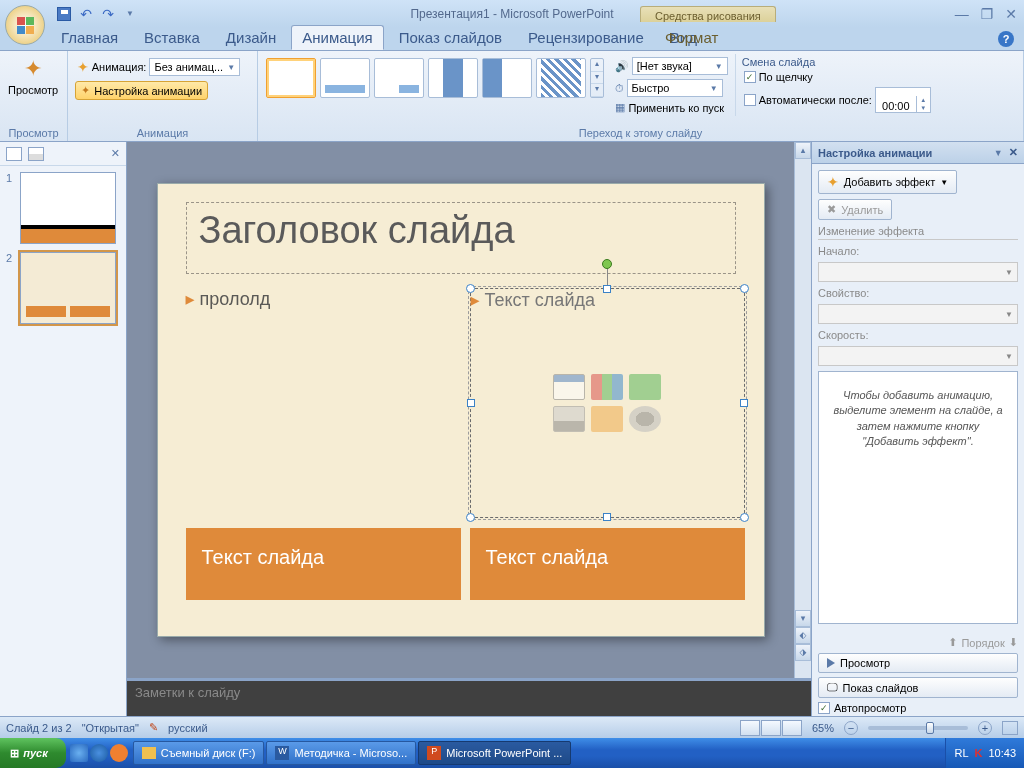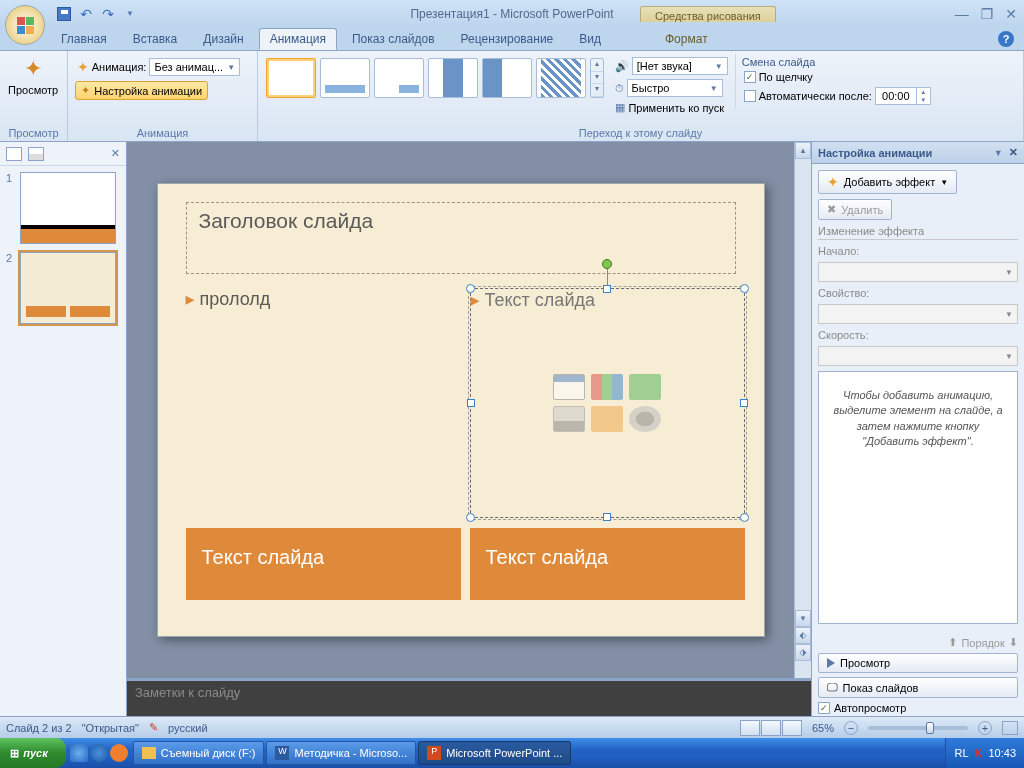--- a/index.html
+++ b/index.html
@@ -12,21 +12,21 @@
 .office-btn span i{width:8px;height:8px;}
 .qat { margin-left: 50px; display: flex; gap: 2px; align-items: center; }
 .qat-btn { width: 20px; height: 20px; display: flex; align-items: center; justify-content: center; border: 1px solid transparent; border-radius: 3px; }
 .title-text { position:absolute; left:50%; transform:translateX(-50%); color: #53698d; font-size: 12px;}
 .drawing-tools { position:absolute; left: 640px; background: linear-gradient(#e8e0b8, #dcd19a); padding: 3px 14px 0; border-radius: 3px 3px 0 0; color: #6b5e2f; border:1px solid #b8ad7a; border-bottom:none; font-size:11px;}
 .win-controls { margin-left: auto; display: flex; gap: 6px; color:#5b7aa8;}
 .win-controls span{font-size:14px; cursor:default; padding:0 3px;}
 
 
 .tabs-row { height: 23px; display: flex; align-items: flex-end; padding-left: 50px; gap: 4px; background:#bdd5ed; position:relative;}
-.tab { padding: 3px 10px 3px; color: #3b5a8b; cursor: default; border:1px solid transparent; border-radius:3px 3px 0 0; font-size:12px;}
+.tab { padding: 3px 10px 3px; color: #3b5a8b; cursor: default; border:1px solid transparent; border-radius:3px 3px 0 0; font-size:15px;}
 .tab.active { background: #eef3fa; border-color:#8ba4c8; border-bottom-color:#eef3fa;}
 .tab.context { color: #6b5e2f; position:absolute; left:654px;}
 .help-icon{margin-left:auto; margin-right:10px; width:16px;height:16px;border-radius:50%;background:#3876c7;color:#fff;text-align:center;line-height:16px;font-weight:bold; align-self:center;}
 
 
 .ribbon { height: 92px; background: linear-gradient(#eef3fa, #d9e5f3); border-top:1px solid #8ba4c8; border-bottom: 1px solid #8ba4c8; display: flex; }
 .ribbon-group { border-right: 1px solid #b7cce4; display: flex; flex-direction: column; padding: 3px 4px 0; }
 .group-label { text-align: center; color: #5b7aa8; font-size: 11px; margin-top: auto; padding: 2px 0;}
 .group-body { flex: 1; display: flex; align-items: flex-start; gap: 3px; }
 .big-btn { display: flex; flex-direction: column; align-items: center; padding: 2px 4px; gap: 2px; border-radius:3px;}
@@ -34,21 +34,21 @@
 .combo { background: #fff; border: 1px solid #a8bdd8; padding: 1px 4px; height: 18px; display:flex; align-items:center; gap:4px; min-width:80px;}
 .combo .arr{margin-left:auto;color:#5b7aa8;font-size:8px;}
 .gallery { display: flex; gap: 4px; padding: 4px; }
 .gallery-item { width: 50px; height: 40px; border: 1px solid #a8bdd8; background: #fff; position:relative; border-radius:2px;}
 .gallery-item.sel{border:1px solid #f0a030; box-shadow:0 0 0 2px #ffd27a inset;}
 .gallery-item .bar{position:absolute;bottom:4px;left:4px;right:4px;height:8px;}
 .gallery-more{width:14px;display:flex;flex-direction:column;border:1px solid #a8bdd8;border-radius:2px;}
 .gallery-more span{flex:1;text-align:center;color:#5b7aa8;font-size:8px;border-bottom:1px solid #c8d8ea;}
 .chk{width:12px;height:12px;border:1px solid #8ba4c8;background:#fff;display:inline-block;}
 .chk.on::after{content:"✓";font-size:9px;color:#3b6a2f;position:relative;top:-2px;left:1px;}
-.spinner{display:flex;border:1px solid #a8bdd8;background:#fff;height:18px;}
+.spinner{display:flex;border:1px solid #a8bdd8;background:#fff;height:26px;align-items:flex-end;}
 .spinner input{border:none;width:40px;text-align:center;font-size:11px;}
 .spinner .sp{width:14px;display:flex;flex-direction:column;}
 .spinner .sp i{flex:1;text-align:center;font-size:7px;border-left:1px solid #a8bdd8;font-style:normal;color:#5b7aa8;}
 .anim-settings-btn{background:linear-gradient(#ffe9a8,#ffd36b);border:1px solid #d6a336;border-radius:3px;padding:2px 5px;display:flex;align-items:center;gap:4px;}
 
 
 .workspace { position: absolute; top: 142px; left: 0; right: 0; bottom: 48px; display: flex; }
 .slide-panel { width: 127px; background: #eef3fa; border-right: 1px solid #8ba4c8; display:flex; flex-direction:column;}
 .panel-tabs{height:24px;display:flex;align-items:center;padding:0 6px;gap:6px;border-bottom:1px solid #c8d8ea;}
 .panel-tabs .pt{width:16px;height:14px;border:1px solid #8ba4c8;background:#fff;}
@@ -58,21 +58,21 @@
 .thumb-num{color:#5b7aa8;width:10px;}
 .thumb{width:96px;height:72px;border:1px solid #8ba4c8;background:#f4ebd5;position:relative;}
 .thumb.sel{outline:2px solid #d2964a;}
 .thumb .tbar{position:absolute;}
 
 .editor { flex: 1; background: #828fa5; display:flex; flex-direction:column; position:relative;}
 .slide-area{flex:1;display:flex;align-items:center;justify-content:center;overflow:hidden;position:relative;}
 .vscroll{position:absolute;right:0;top:0;bottom:0;width:17px;background:#dbe5f1;border-left:1px solid #a8bdd8;}
 .vscroll .sbtn{height:17px;background:linear-gradient(#eef3fa,#c8d8ea);border:1px solid #a8bdd8;text-align:center;color:#5b7aa8;font-size:9px;line-height:15px;}
 .slide { width: 608px; height: 454px; background: #f6edd4; border: 1px solid #9aa; box-shadow: 3px 3px 10px rgba(0,0,0,.4); position: relative; margin-right:17px;}
-.slide-title { position: absolute; top: 18px; left: 28px; right: 28px; height: 72px; border: 1px dashed #9a9488; padding: 6px 12px; font-size: 21px; color: #5a5a5a; font-family:"Franklin Gothic Medium",sans-serif;}
+.slide-title { position: absolute; top: 18px; left: 28px; right: 28px; height: 72px; border: 1px dashed #9a9488; padding: 6px 12px; font-size: 38px; color: #5a5a5a; font-family:"Franklin Gothic Medium",sans-serif;}
 .content-tl{position:absolute;top:104px;left:28px;width:275px;height:230px;}
 .content-tr{position:absolute;top:104px;left:312px;width:275px;height:230px;}
 .content-bl{position:absolute;top:344px;left:28px;width:275px;height:72px;background:#df8a3a;color:#fff;padding:18px 16px;font-size:20px;font-family:"Franklin Gothic Medium",sans-serif;}
 .content-br{position:absolute;top:344px;left:312px;width:275px;height:72px;background:#df8a3a;color:#fff;padding:18px 16px;font-size:20px;font-family:"Franklin Gothic Medium",sans-serif;}
 .bullet-text{color:#5a5956;font-size:18px;}
 .bullet-text::before{content:"▸ ";color:#df8a3a;}
 .selected-ph { border: 1px dashed #696a6b; outline:1px dashed #9c9c9c; outline-offset:1px;}
 .handle { position: absolute; width: 9px; height: 9px; background: #fff; border: 1px solid #3b82c7; border-radius: 50%; }
 .handle.sq{border-radius:0;width:8px;height:8px;}
 .rot-handle{position:absolute;width:10px;height:10px;background:#7fc74f;border:1px solid #3a7a1f;border-radius:50%;}

